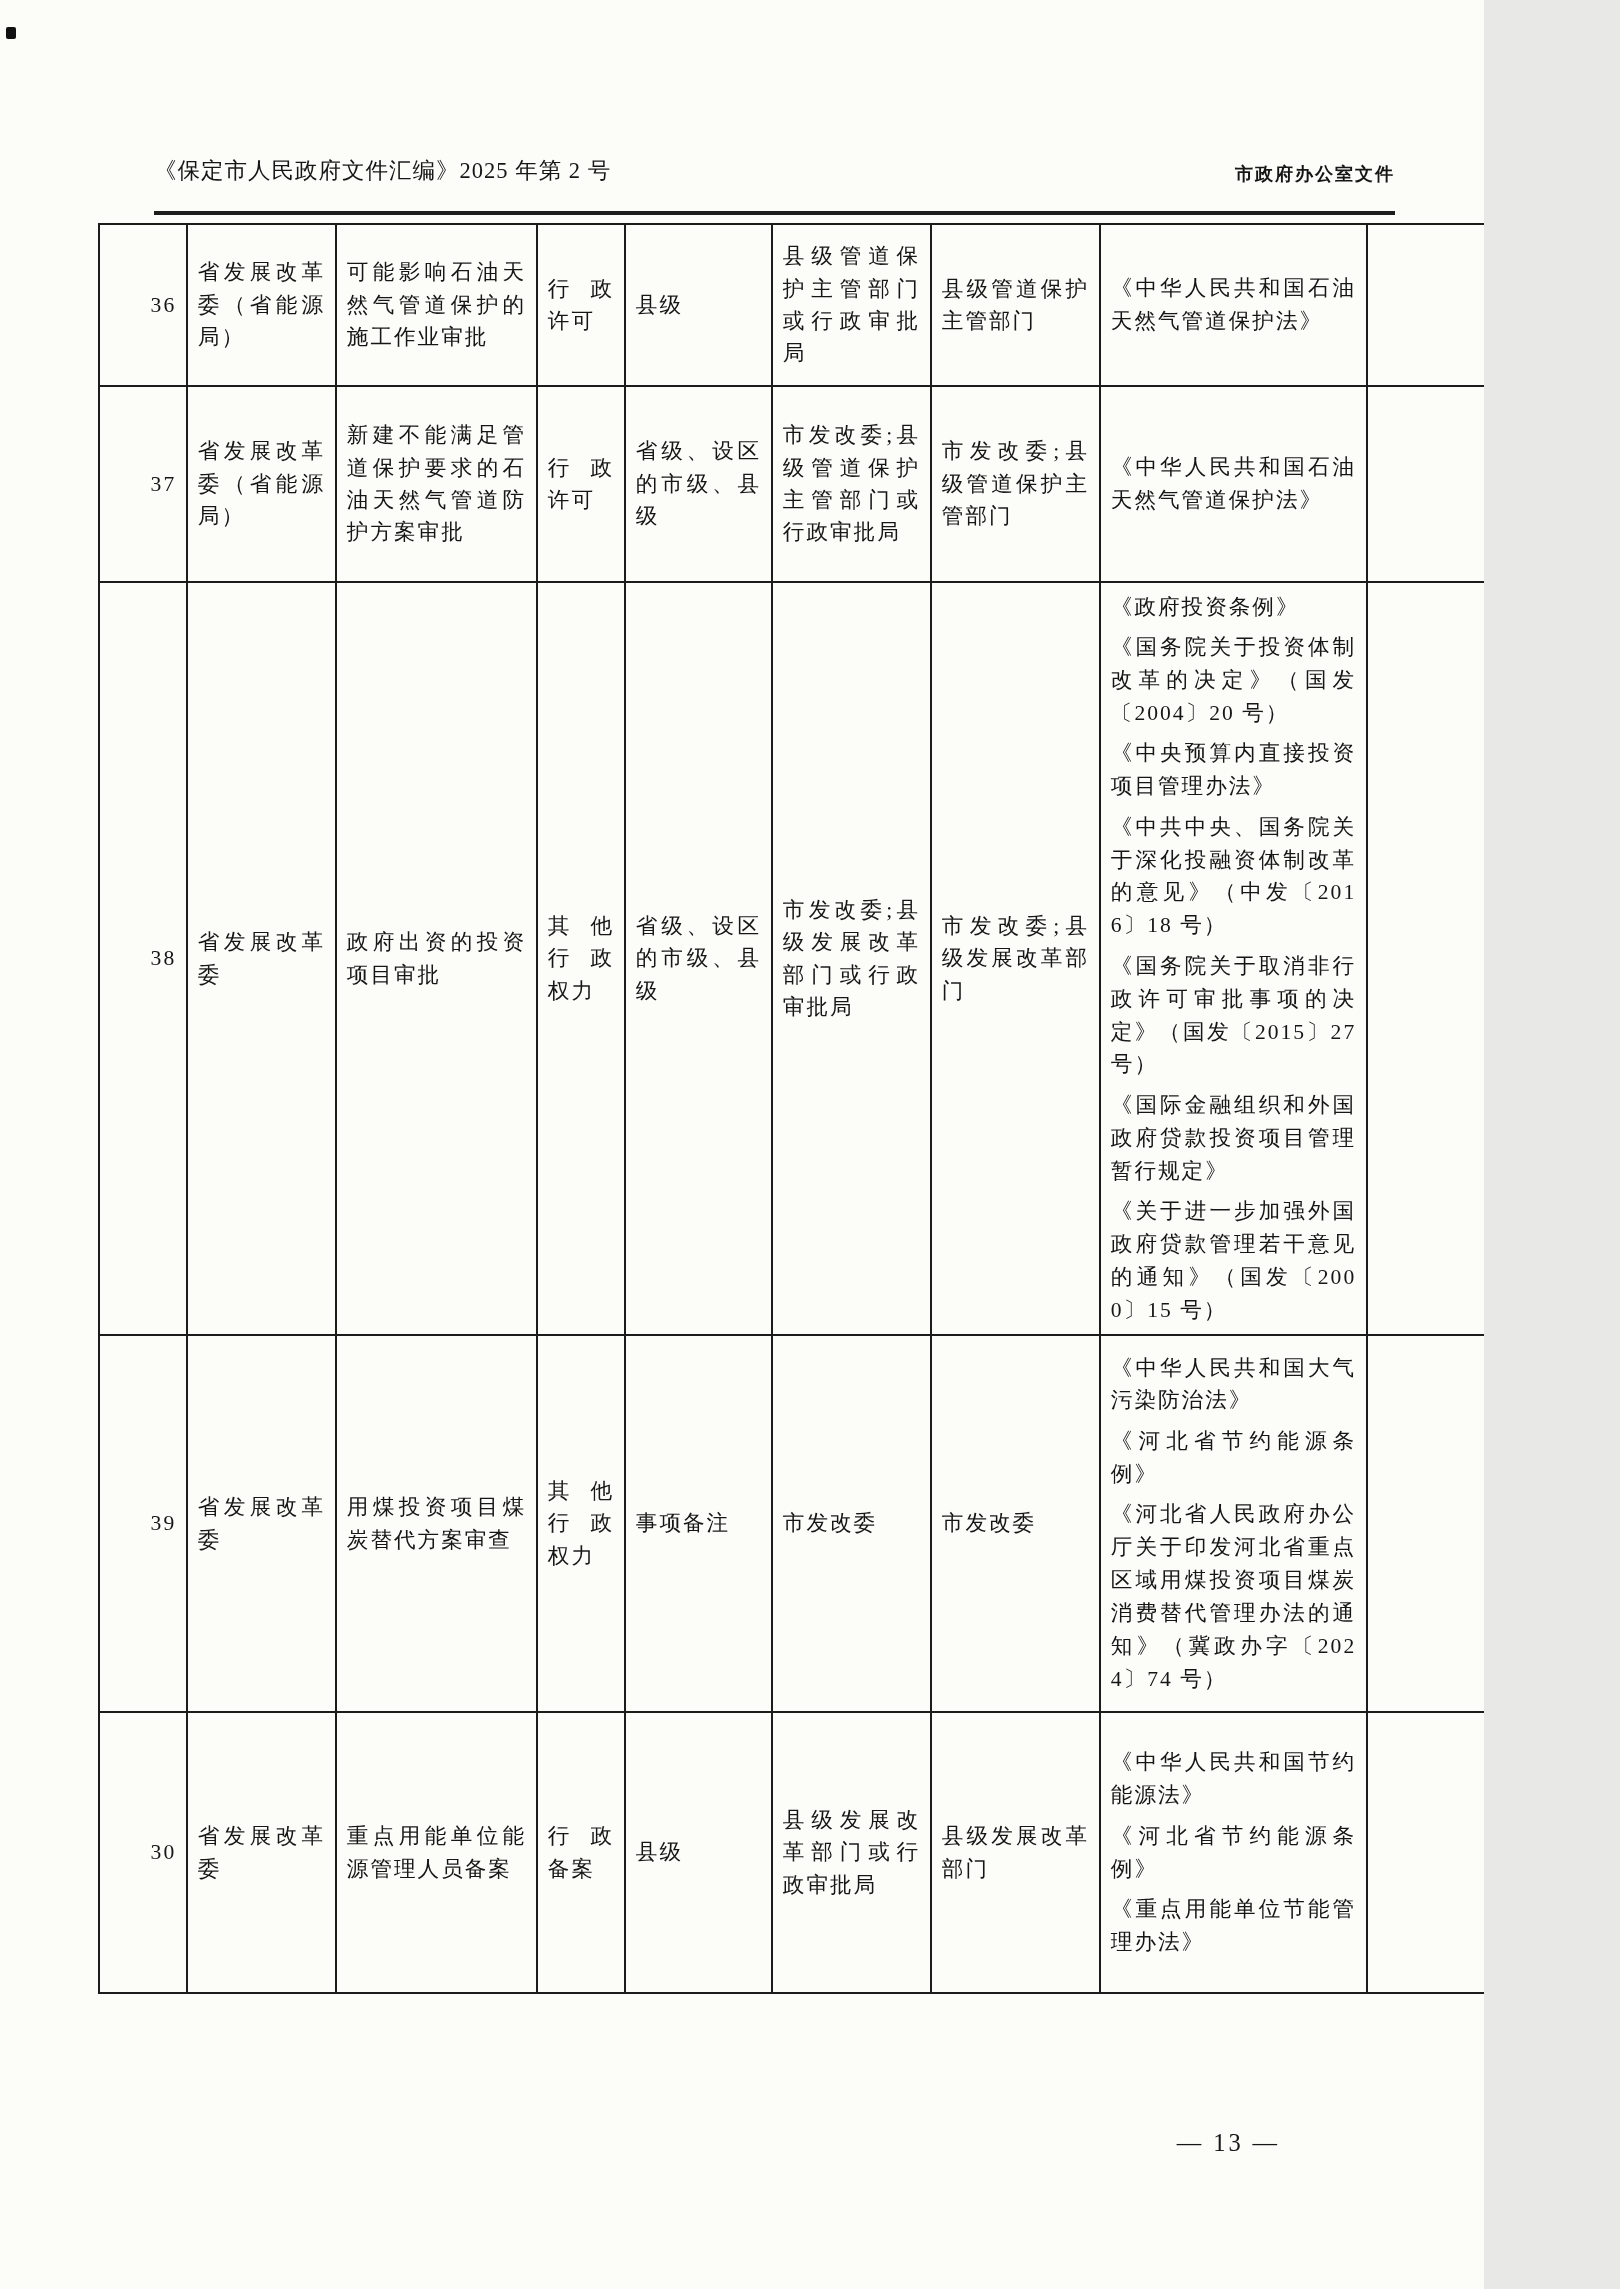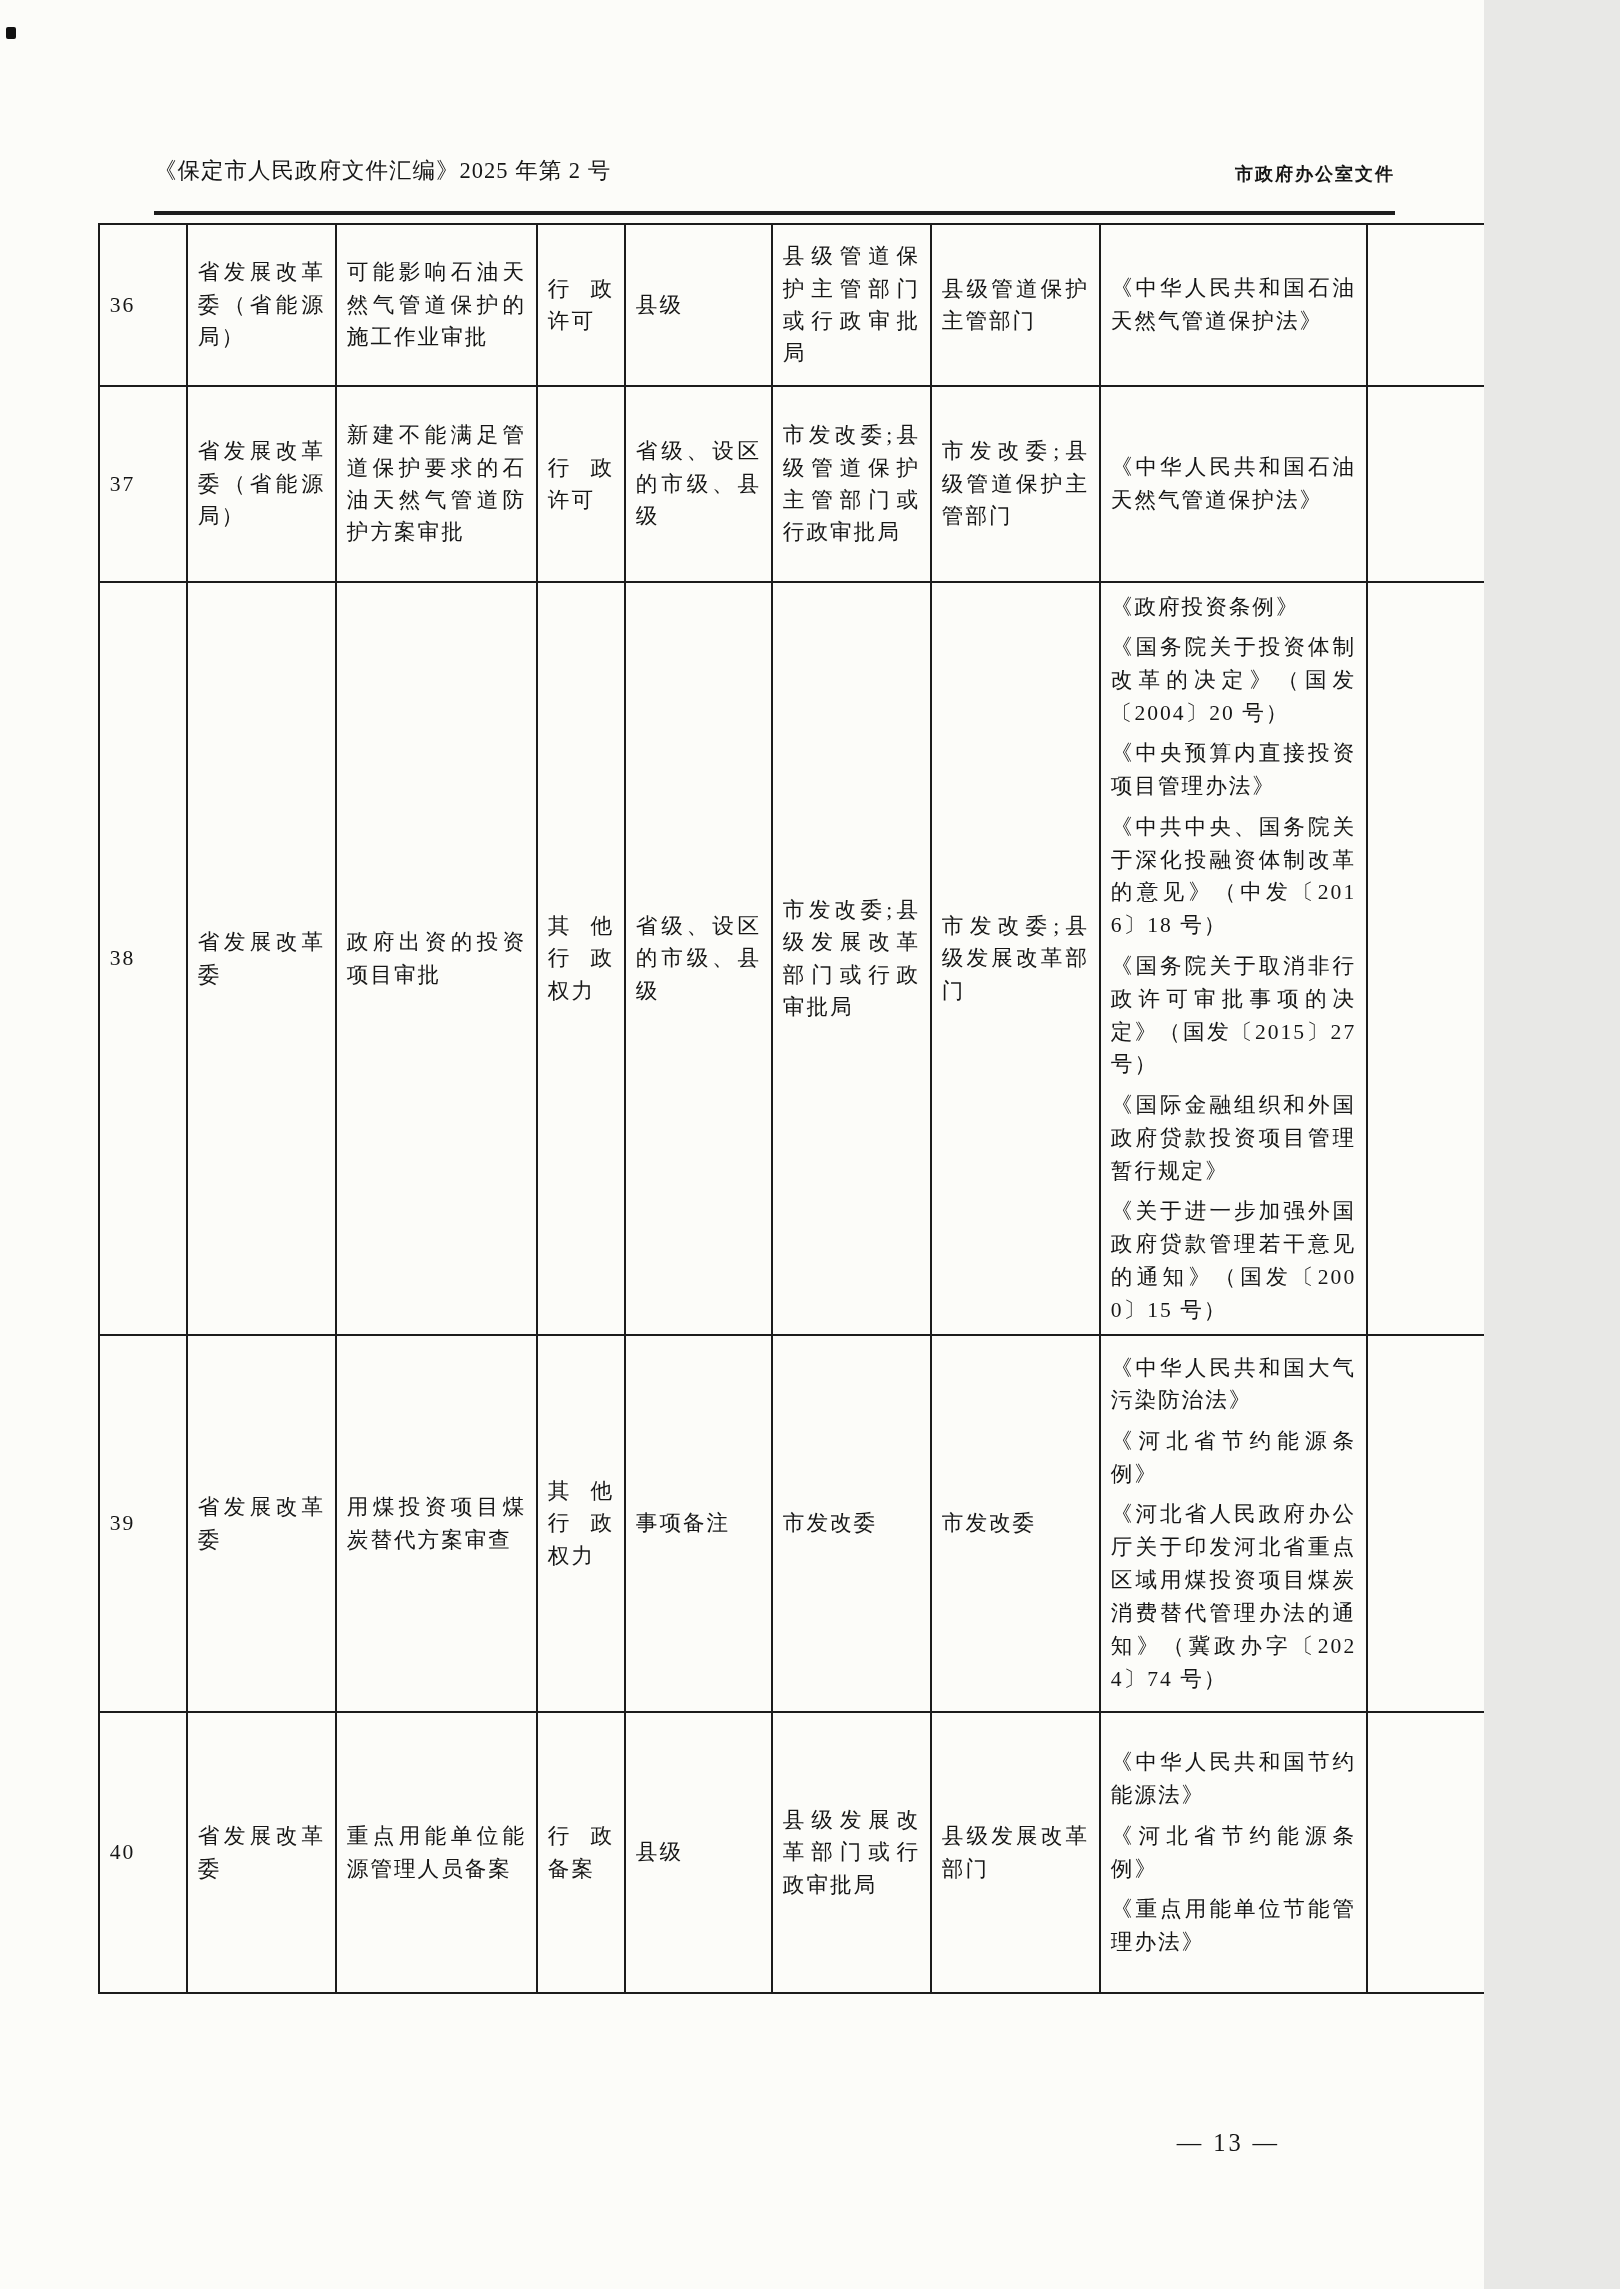--- a/index.html
+++ b/index.html
@@ -53,21 +53,21 @@
     text-align:center;
     white-space:pre-line;
     line-height:1.9;
   }
   tr.r-hdr{height:95px;}
   tr.r-36{height:162px;}
   tr.r-37{height:196px;}
   tr.r-38{height:753px;}
   tr.r-39{height:377px;}
   tr.r-40{height:281px;}
-  td.c-no{text-align:left;letter-spacing:0;border-radius:30px;}
+  td.c-no{text-align:right;letter-spacing:0;border-radius:30px;}
   td.c-dept,td.c-name,td.c-type,td.c-level,td.c-impl,td.c-sup{
     text-align:justify;text-justify:inter-character;
   }
   td.c-basis{
     letter-spacing:1px;
     text-align:justify;text-justify:inter-character;
     line-height:1.52;
     padding:7.8px 9.8px;
     border-radius:15px;
   }
@@ -162,21 +162,21 @@
       <td class="c-sup">市发改委</td>
       <td class="c-basis">
         <p>《中华人民共和国大气污染防治法》</p>
         <p>《河北省节约能源条例》</p>
         <p>《河北省人民政府办公厅关于印发河北省重点区域用煤投资项目煤炭消费替代管理办法的通知》（冀政办字〔2024〕74 号）</p>
       </td>
       <td class="c-remarks"></td>
     </tr>
 
     <tr class="r-40">
-      <td class="c-no">40</td>
+      <td class="c-no">30</td>
       <td class="c-dept">省发展改革委</td>
       <td class="c-name">重点用能单位能源管理人员备案</td>
       <td class="c-type">行政备案</td>
       <td class="c-level">县级</td>
       <td class="c-impl">县级发展改革部门或行政审批局</td>
       <td class="c-sup">县级发展改革部门</td>
       <td class="c-basis">
         <p>《中华人民共和国节约能源法》</p>
         <p>《河北省节约能源条例》</p>
         <p>《重点用能单位节能管理办法》</p>

